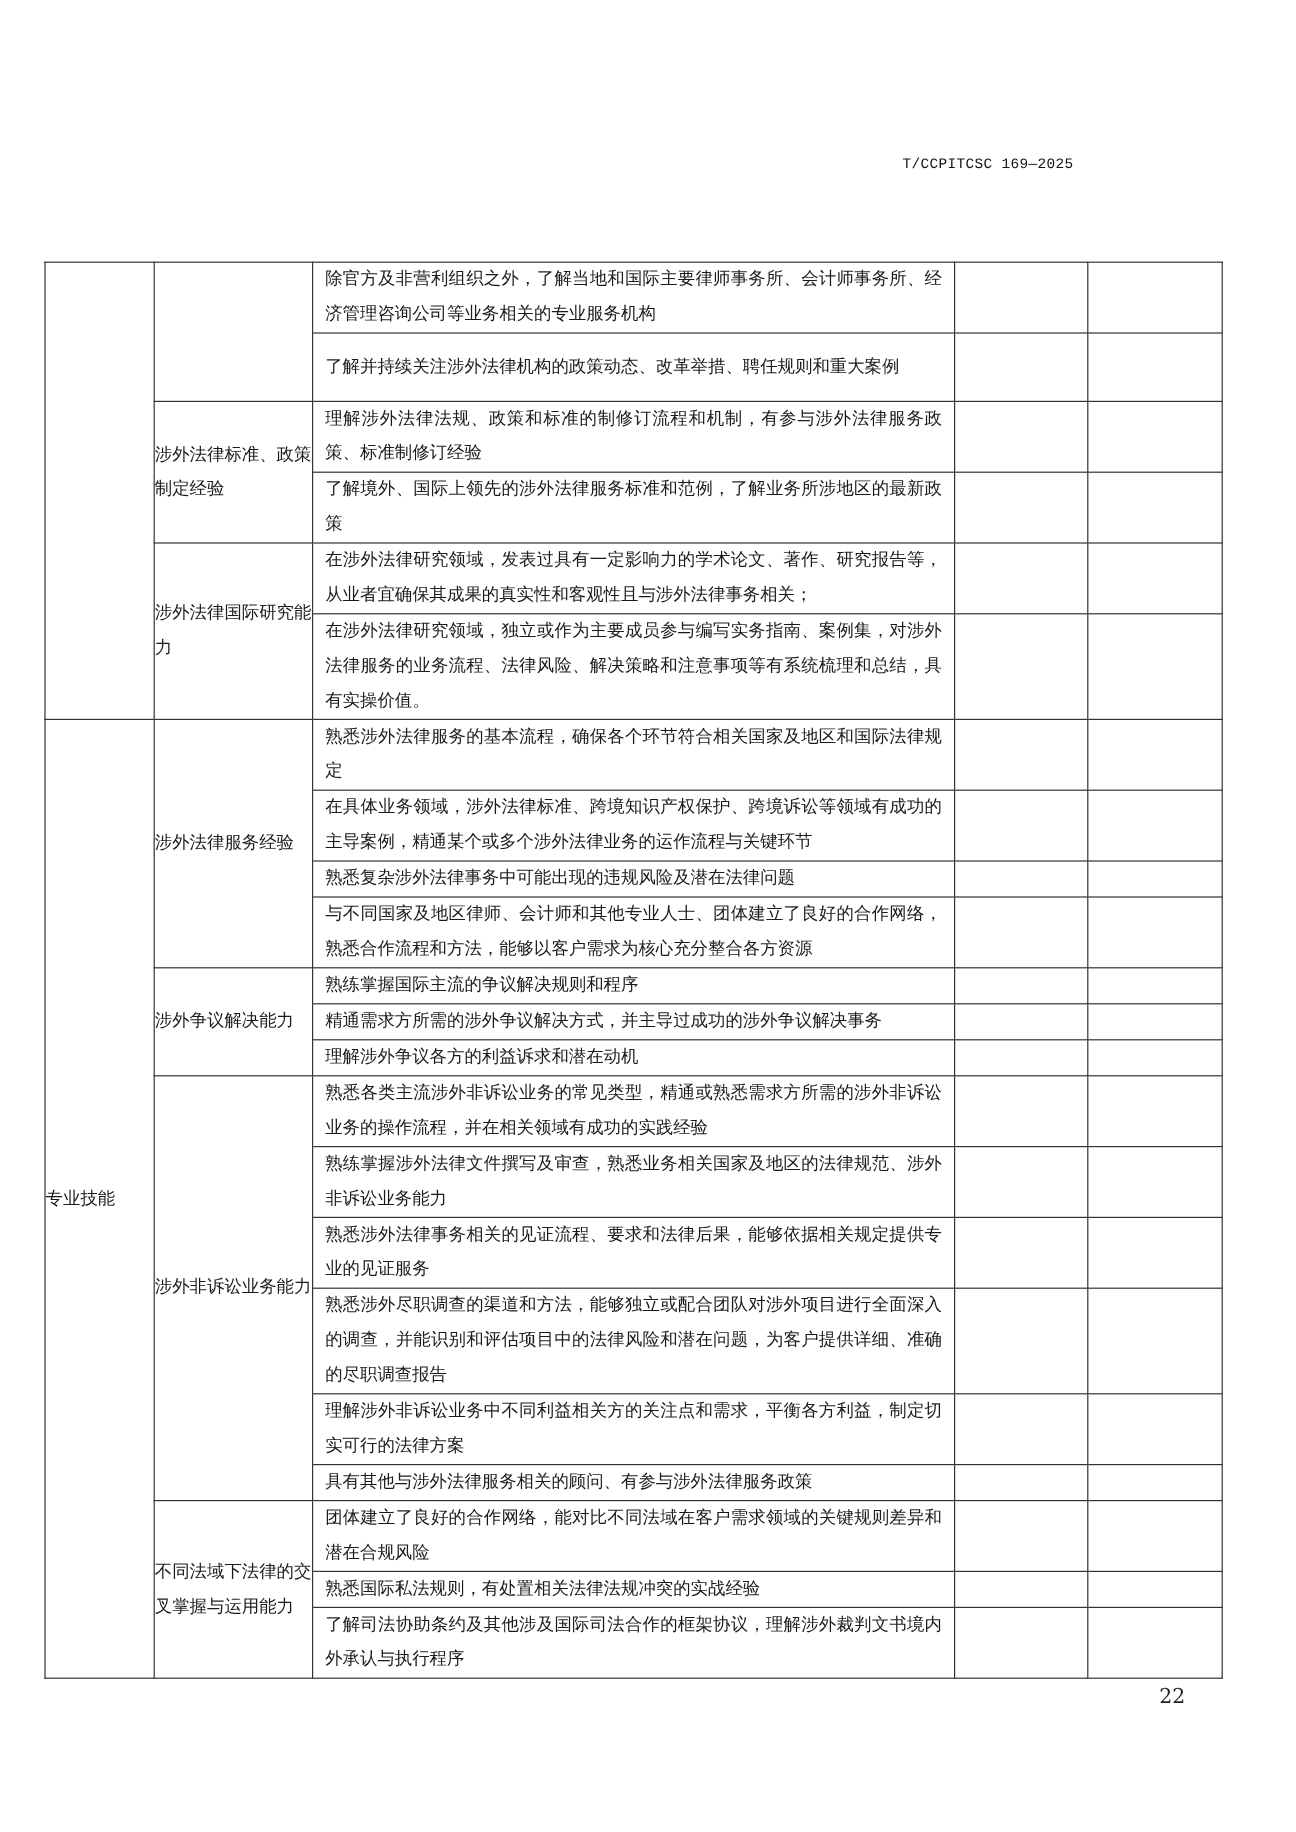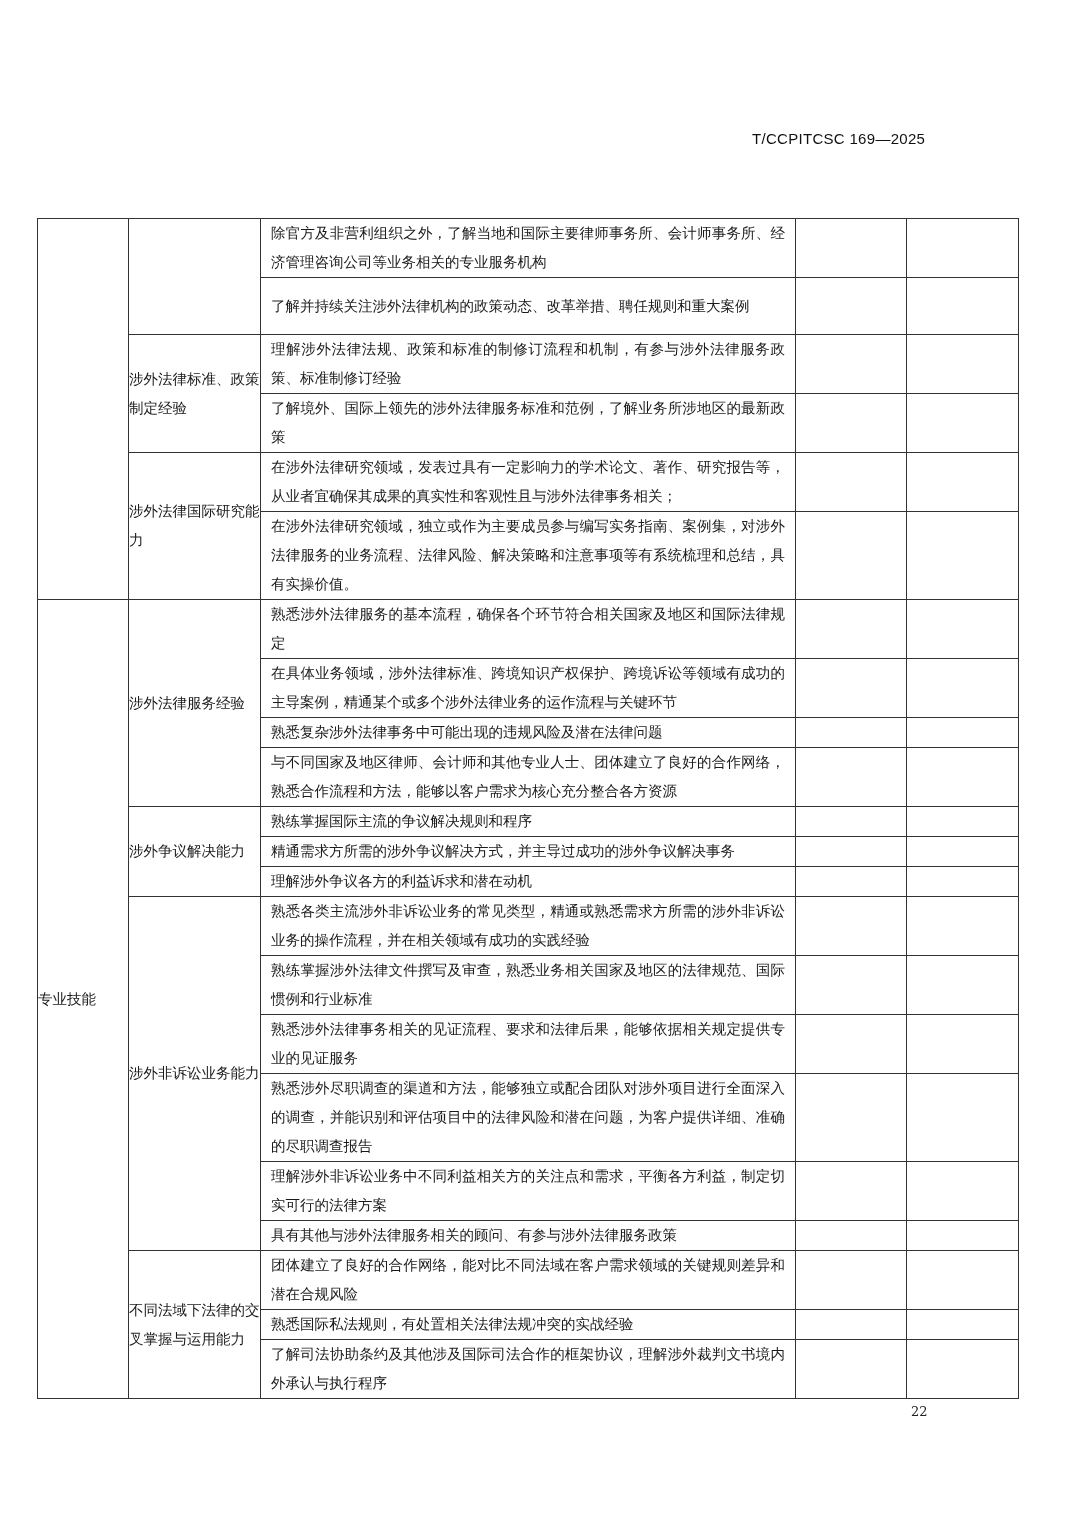--- a/index.html
+++ b/index.html
@@ -1,20 +1,20 @@
 <!DOCTYPE html>
 <html><head>
 <meta charset="utf-8">
 <style>
   html, body { margin: 0; padding: 0; background: #ffffff; }
   body { width: 1080px; height: 1527px; position: relative; overflow: hidden;
          font-family: "DejaVu Serif", "Liberation Serif", serif; color: #1a1a1a; }
-  .doc-code { position: absolute; top: 130px; left: 752px; font-size: 15px;
-              font-family: Liberation Sans, sans-serif; letter-spacing: 0.3px; color: #111; }
-  .page-num { position: absolute; top: 1404px; left: 911px; font-size: 13px; color: #222; }
+  .doc-code { position: absolute; top: 130px; left: 752px; font-size: 12px;
+              font-family: Liberation Mono, monospace; letter-spacing: 0.3px; color: #111; }
+  .page-num { position: absolute; top: 1404px; left: 966px; font-size: 17px; color: #222; }
   table.req { position: absolute; top: 218px; left: 37px; border-collapse: collapse;
               table-layout: fixed; width: 981px; }
   table.req td { border: 1.3px solid #333; font-size: 14.5px; line-height: 29px;
                  padding: 0; vertical-align: middle; }
   td.c1 { text-align: left; }
   td.c2 { padding: 0 8px; }
   td.c3 { padding: 0 10px !important; text-align: justify; }
   td.blank { }
 </style>
 </head>
@@ -105,21 +105,21 @@
       <td></td>
       <td></td>
     </tr>
     <tr style="height:58px">
       <td class="c2" rowspan="6">涉外非诉讼业务能力</td>
       <td class="c3">熟悉各类主流涉外非诉讼业务的常见类型，精通或熟悉需求方所需的涉外非诉讼业务的操作流程，并在相关领域有成功的实践经验</td>
       <td></td>
       <td></td>
     </tr>
     <tr style="height:57px">
-      <td class="c3">熟练掌握涉外法律文件撰写及审查，熟悉业务相关国家及地区的法律规范、国际惯例和行业标准</td>
+      <td class="c3">熟练掌握涉外法律文件撰写及审查，熟悉业务相关国家及地区的法律规范、涉外非诉讼业务能力</td>
       <td></td>
       <td></td>
     </tr>
     <tr style="height:58px">
       <td class="c3">熟悉涉外法律事务相关的见证流程、要求和法律后果，能够依据相关规定提供专业的见证服务</td>
       <td></td>
       <td></td>
     </tr>
     <tr style="height:86px">
       <td class="c3">熟悉涉外尽职调查的渠道和方法，能够独立或配合团队对涉外项目进行全面深入的调查，并能识别和评估项目中的法律风险和潜在问题，为客户提供详细、准确的尽职调查报告</td>

